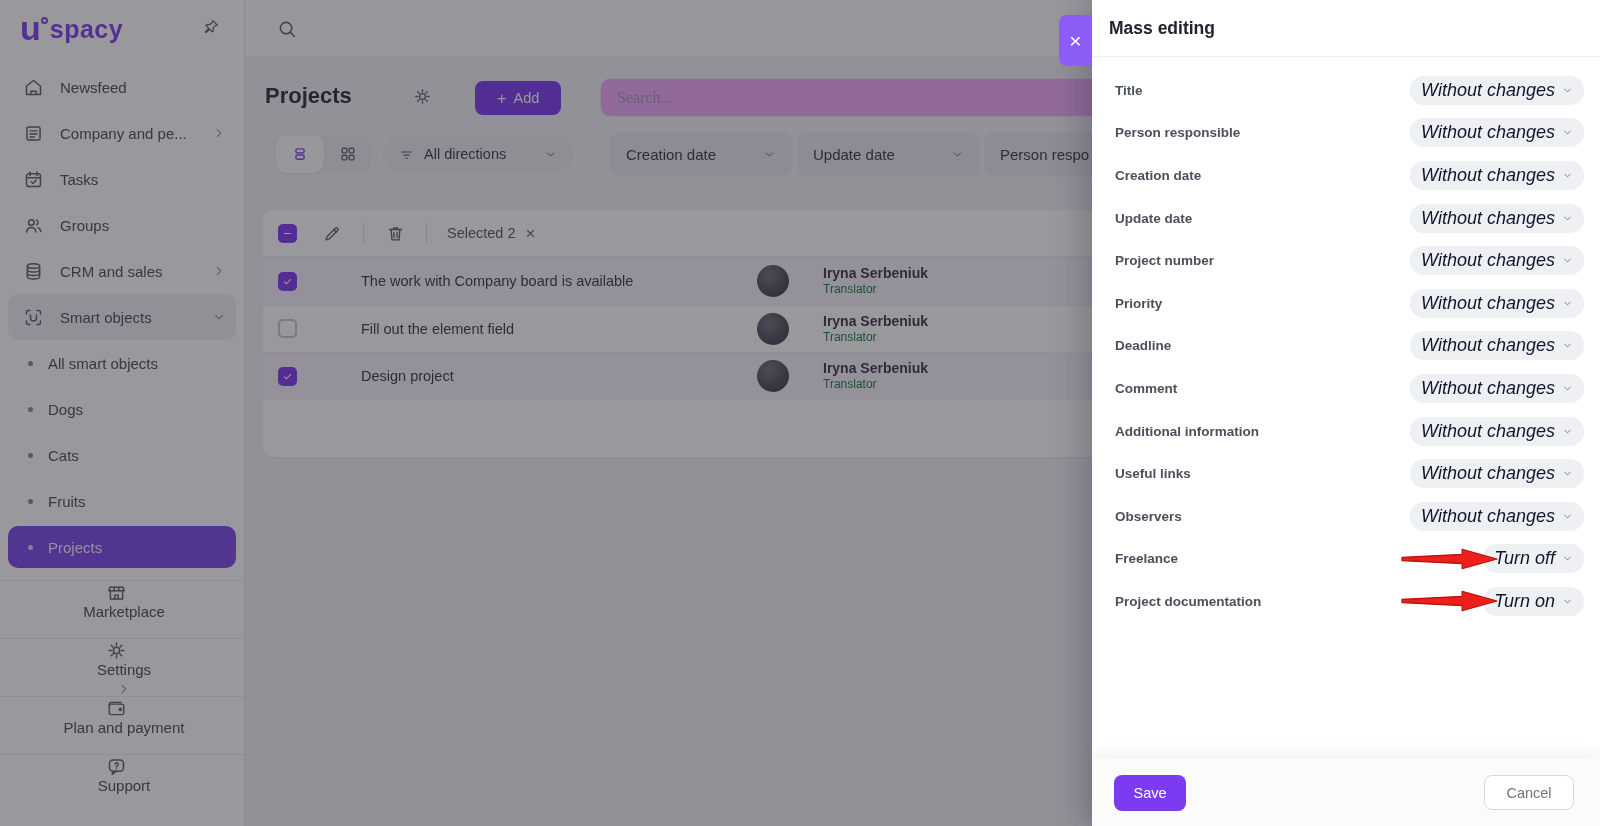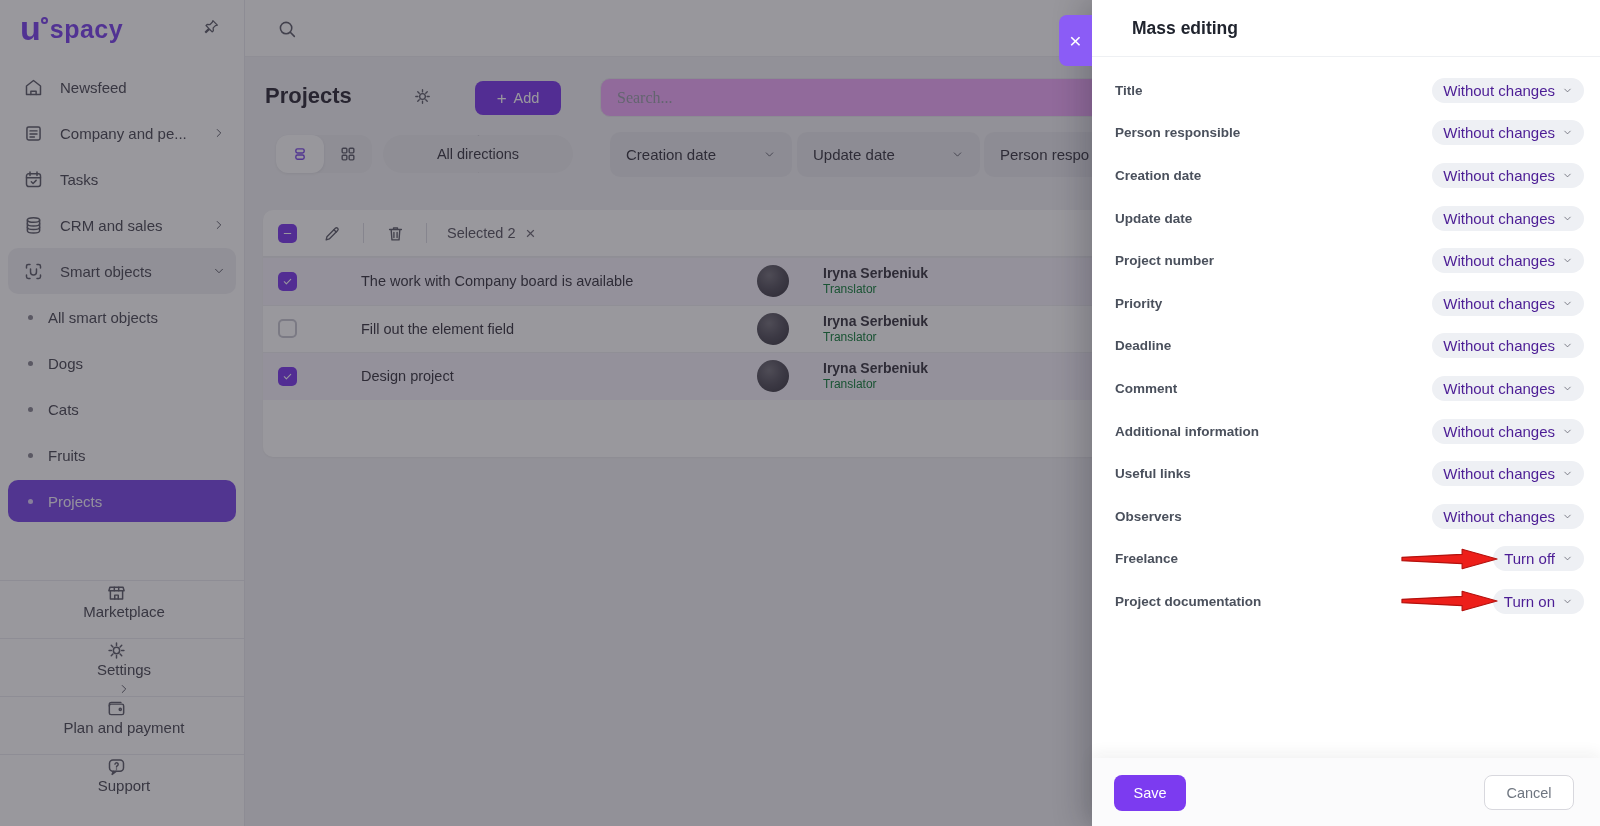--- a/index.html
+++ b/index.html
@@ -42,21 +42,21 @@
   .gear-btn { position:absolute; left:168px; top:30px; }
   .add-btn { position:absolute; left:230px; top:24px; width:86px; height:34px; background:#7c3aed; color:#fff; border:none; border-radius:8px; font-size:14.5px; font-family:inherit; display:flex; align-items:center; justify-content:center; gap:7px; cursor:pointer; }
   .add-plus { font-size:17px; line-height:1; }
   .search-input { position:absolute; left:355px; top:21px; width:700px; height:39px; background:#f0abfc; border:1px solid #e7e7ec; border-radius:10px; padding:0 16px; font-size:16px; color:#3a3843; font-family:Liberation Serif, serif; }
   .search-input::placeholder { color:#9ca0ab; }
 
   .filters { position:absolute; left:0; top:132px; width:100%; height:48px; }
   .seg { position:absolute; left:31px; top:3px; width:96px; height:38px; background:#ececf0; border-radius:12px; display:flex; }
   .seg-btn { flex:1; display:flex; align-items:center; justify-content:center; border-radius:12px; cursor:pointer; }
   .seg-btn.active { background:#fdfdfe; box-shadow:0 1px 3px rgba(30,30,40,.08); }
-  .dir-chip { position:absolute; left:138px; top:3px; height:38px; padding:0 16px; background:#ececf0; border-radius:19px; display:flex; align-items:center; gap:10px; font-size:14.5px; color:#3c3a45; cursor:pointer; width:190px;flex-direction:column; }
+  .dir-chip { position:absolute; left:138px; top:3px; height:38px; padding:0 16px; background:#ececf0; border-radius:19px; display:flex; align-items:center; gap:10px; font-size:14.5px; color:#3c3a45; cursor:pointer; width:190px; }
   .dir-chip .lbl { flex:1; }
   .date-chip { position:absolute; top:0; height:45px; background:#e9e9ee; border-radius:10px; display:flex; align-items:center; padding:0 16px; font-size:15px; color:#3a3843; cursor:pointer; }
   .date-chip .lbl { flex:1; }
   .chip-1 { left:365px; width:182px; }
   .chip-2 { left:552px; width:183px; }
   .chip-3 { left:739px; width:200px; }
 
   .card { position:absolute; left:18px; top:210px; width:1335px; height:247px; background:#fff; border-radius:10px; overflow:hidden; box-shadow:0 1px 2px rgba(30,30,40,.05); }
   .card-toolbar { height:47px; display:flex; align-items:center; padding-left:15px; border-bottom:1px solid #ececf1; }
   .tb-sep { width:1px; height:20px; background:#dddde3; margin:0 14px; }
@@ -75,27 +75,27 @@
   .person { position:absolute; left:560px; display:flex; flex-direction:column; justify-content:center; }
   .person .nm { font-size:14px; font-weight:700; color:#3a3742; line-height:17px; }
   .person .rl { font-size:12px; color:#15803d; line-height:15px; }
 
   
   .overlay { position:absolute; left:0; top:0; width:1092px; height:826px; background:rgba(32,30,41,.46); z-index:5; }
 
   
   .panel { position:absolute; left:1092px; top:0; width:508px; height:826px; background:#ffffff; z-index:6; box-shadow:-10px 0 28px rgba(25,25,35,.22); }
   .close-btn { position:absolute; left:-33px; top:15px; width:33px; height:51px; background:#8b5cf6; border:none; border-radius:8px 0 0 8px; color:#fff; font-size:21px; cursor:pointer; display:flex; align-items:center; justify-content:center; font-family:inherit; }
-  .panel-head { height:57px; display:flex; align-items:center; padding-left:40px; border-bottom:1px solid #eef0f3; }
+  .panel-head { height:57px; display:flex; align-items:center; padding-left:17px; border-bottom:1px solid #eef0f3; }
   .panel-title { font-size:17.5px; font-weight:700; color:#20242e; }
   .fields { padding-top:12px; }
   .field-row { position:relative; height:42.6px; display:flex; align-items:center; justify-content:space-between; padding:0 16px 0 23px; }
   .f-label { font-size:13.5px; font-weight:700; color:#4a505c; }
   .pill { display:flex; align-items:center; gap:7px; background:#eef0f4; border-radius:14px; padding:4px 11px; cursor:pointer; }
-  .pill .v { font-size:15px; color:#4c1d95; white-space:nowrap; }
+  .pill .v { font-size:18px; color:#0f172a; white-space:nowrap;font-style:italic; }
   .chev-sm svg { display:block; }
   .arrow { position:absolute; right:102px; top:50%; transform:translateY(-50%); width:97px; height:24px; z-index:8; pointer-events:none; }
   .panel-foot { position:absolute; left:0; bottom:0; width:100%; height:68px; background:#fbfbfc; box-shadow:0 -5px 14px rgba(30,35,40,.06); }
   .save-btn { position:absolute; left:22px; top:17px; width:72px; height:36px; background:#7c3bf0; color:#fff; border:none; border-radius:8px; font-size:14.5px; font-family:inherit; cursor:pointer; }
   .cancel-btn { position:absolute; right:26px; top:17px; width:90px; height:35px; background:#fff; color:#6f7680; border:1px solid #d8d8de; border-radius:8px; font-size:14.5px; font-family:inherit; cursor:pointer;text-align:center; }
 </style>
 </head>
 <body>
 
 <div class="app">
@@ -137,20 +137,30 @@
           </svg>
       </div>
       <div class="m-item">
         <span class="ic">
             <svg class="icon" width="21" height="21" viewBox="0 0 24 24">
               <rect x="4" y="5.5" width="16" height="14.5" rx="2.5"></rect>
               <path d="M8 3.5v4M16 3.5v4M4 10h16M9.5 14.5l2 2 3.5-3.5"></path>
             </svg>
           </span>
         <span class="lbl">Tasks</span>
+      </div>
+      <div class="m-item">
+        <span class="ic">
+            <svg class="icon" width="21" height="21" viewBox="0 0 24 24">
+              <circle cx="9.5" cy="8.5" r="3.2"></circle>
+              <path d="M4.2 19.5c.4-3.4 2.5-5.3 5.3-5.3s4.9 1.9 5.3 5.3"></path>
+              <path d="M15.5 5.8a3 3 0 0 1 0 5.4M17.2 14.6c1.8.7 2.9 2.3 3.2 4.4"></path>
+            </svg>
+          </span>
+        <span class="lbl">Groups</span>
       </div>
       <div class="m-item">
         <span class="ic">
             <svg class="icon" width="21" height="21" viewBox="0 0 24 24">
               <ellipse cx="12" cy="5.8" rx="7" ry="2.6"></ellipse>
               <path d="M5 5.8v4.1c0 1.4 3.1 2.6 7 2.6s7-1.2 7-2.6V5.8"></path>
               <path d="M5 9.9V14c0 1.4 3.1 2.6 7 2.6s7-1.2 7-2.6V9.9"></path>
               <path d="M5 14v4.1c0 1.4 3.1 2.6 7 2.6s7-1.2 7-2.6V14"></path>
             </svg>
           </span>

